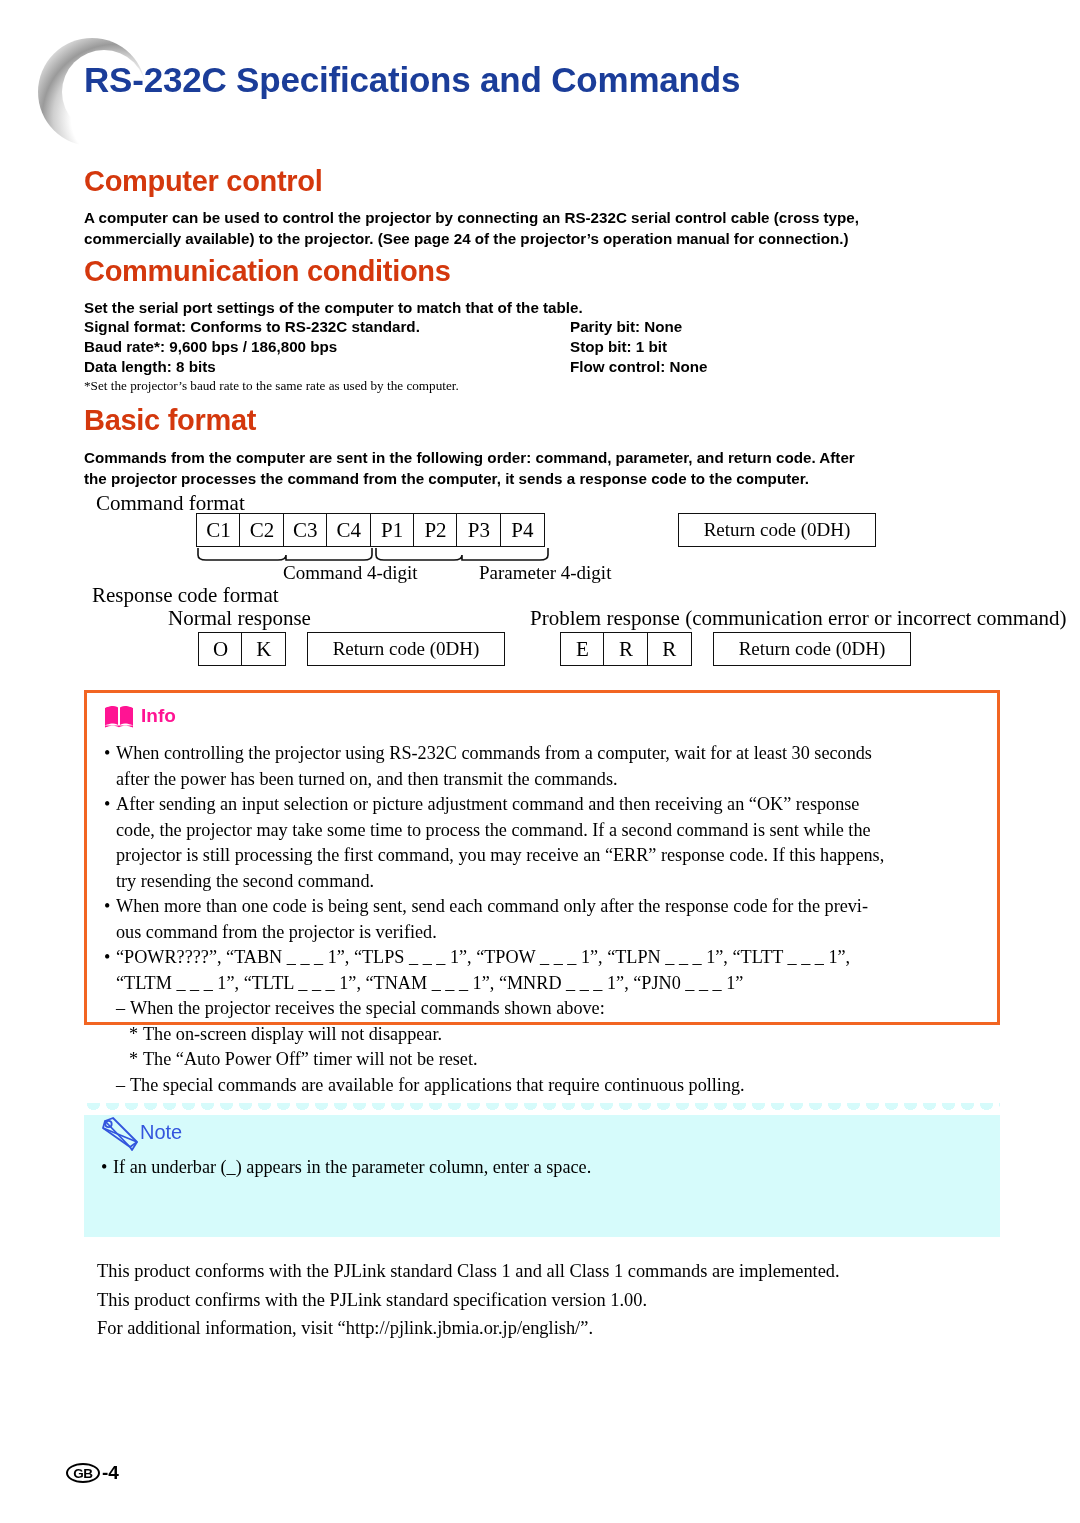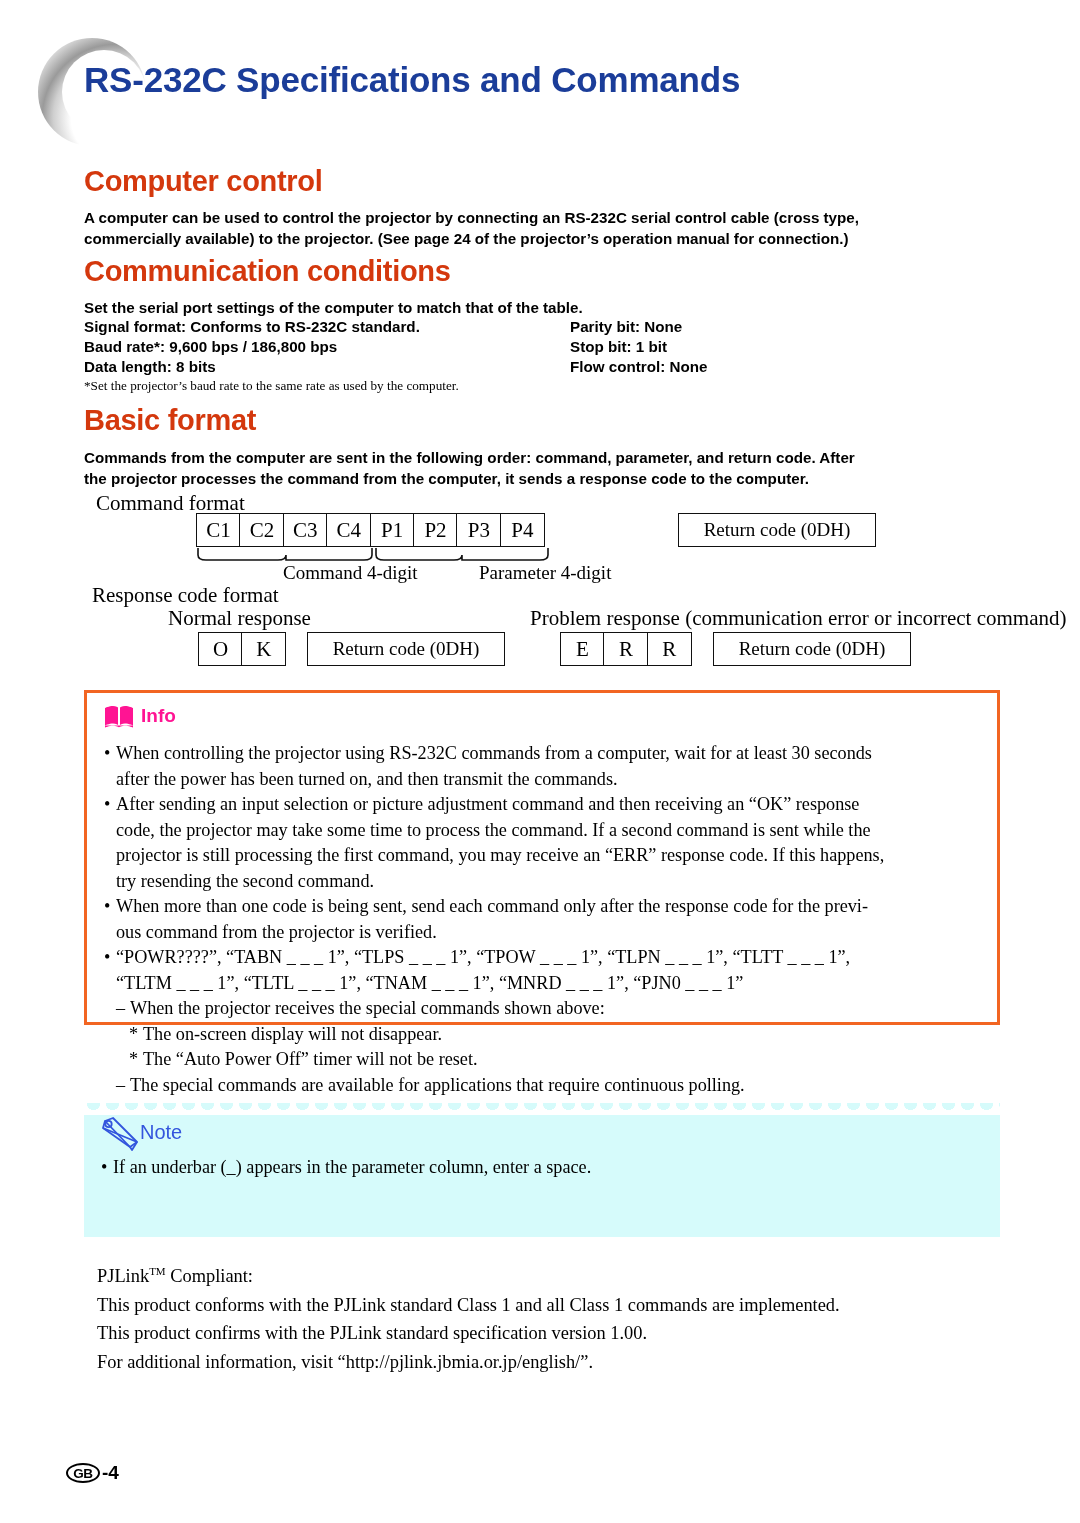--- a/index.html
+++ b/index.html
@@ -421,21 +421,20 @@
     <div class="note-title">Note</div>
 
     <div class="note-list">
       <div class="li">
         <span>If an underbar (_) appears in the parameter column, enter a space.</span>
       </div>
     </div>
   </div>
 
   <div class="pjlink">
-    <div><span>PJLink</span><sup>TM</sup><span> Compliant:</span></div>
     <div>This product conforms with the PJLink standard Class 1 and all Class 1 commands are implemented.</div>
     <div>This product confirms with the PJLink standard specification version 1.00.</div>
     <div>For additional information, visit “http://pjlink.jbmia.or.jp/english/”.</div>
   </div>
 
   <div class="footer">
     <span class="gb-oval">GB</span>
     <span class="footer-num">-4</span>
   </div>
 

